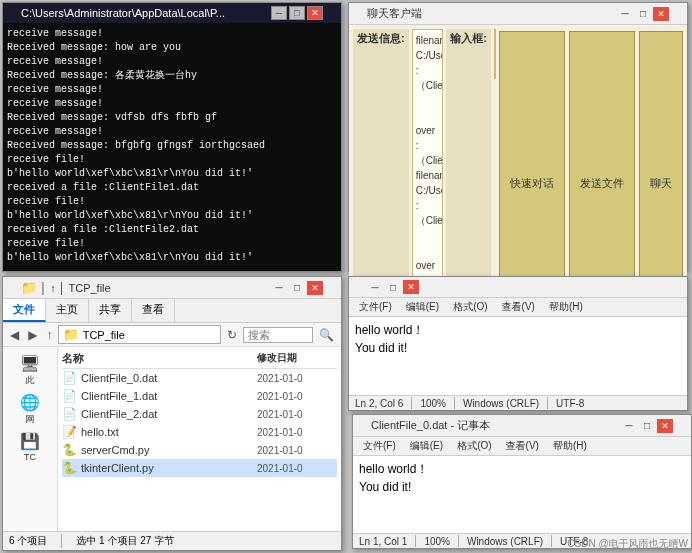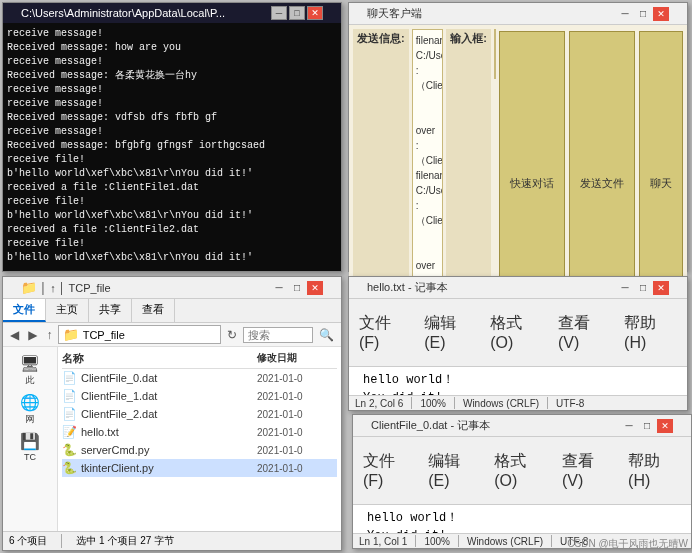--- a/index.html
+++ b/index.html
@@ -280,30 +280,30 @@
     }
     .notepad-menu {
       background: #f0f0f0;
       border-bottom: 1px solid #ccc;
       display: flex;
       gap: 2px;
       padding: 1px 4px;
       flex-shrink: 0;
     }
     .menu-item {
-      padding: 13px 6px;
-      font-size: 16px;
+      padding: 1px 6px;
+      font-size: 10px;
       cursor: pointer;
       color: #333;
     }
     .notepad-body {
       flex: 1;
-      font-family: Liberation Mono, monospace;
+      font-family: Liberation Sans, sans-serif;
       font-size: 12px;
-      padding: 4px 14px;
+      padding: 4px 6px;
       background: white;
       overflow: hidden;
       color: #000;
       line-height: 1.5;
     }
     .notepad-status {
       background: #f0f0f0;
       border-top: 1px solid #ccc;
       padding: 1px 6px;
       font-size: 10px;
@@ -477,21 +477,20 @@
   </div>
   <div class="explorer-status" id="explorer-status">
   <span>6 个项目</span>
       <div class="status-sep"></div>
       <span>选中 1 个项目  27 字节</span>
     </div>
 </div>
 
 <div class="window" id="notepad1">
   <div class="title-bar light">
-    <span class="title-bar-title">hello.txt - 记事本</span>
     <div class="title-bar-controls">
       <div class="title-btn light-min">─</div>
       <div class="title-btn light-max">□</div>
       <div class="title-btn light-close">✕</div>
     </div>
   </div>
   <div class="notepad-menu" id="notepad1-menu">
   <span class="menu-item">文件(F)</span>
       <span class="menu-item">编辑(E)</span>
       <span class="menu-item">格式(O)</span>

